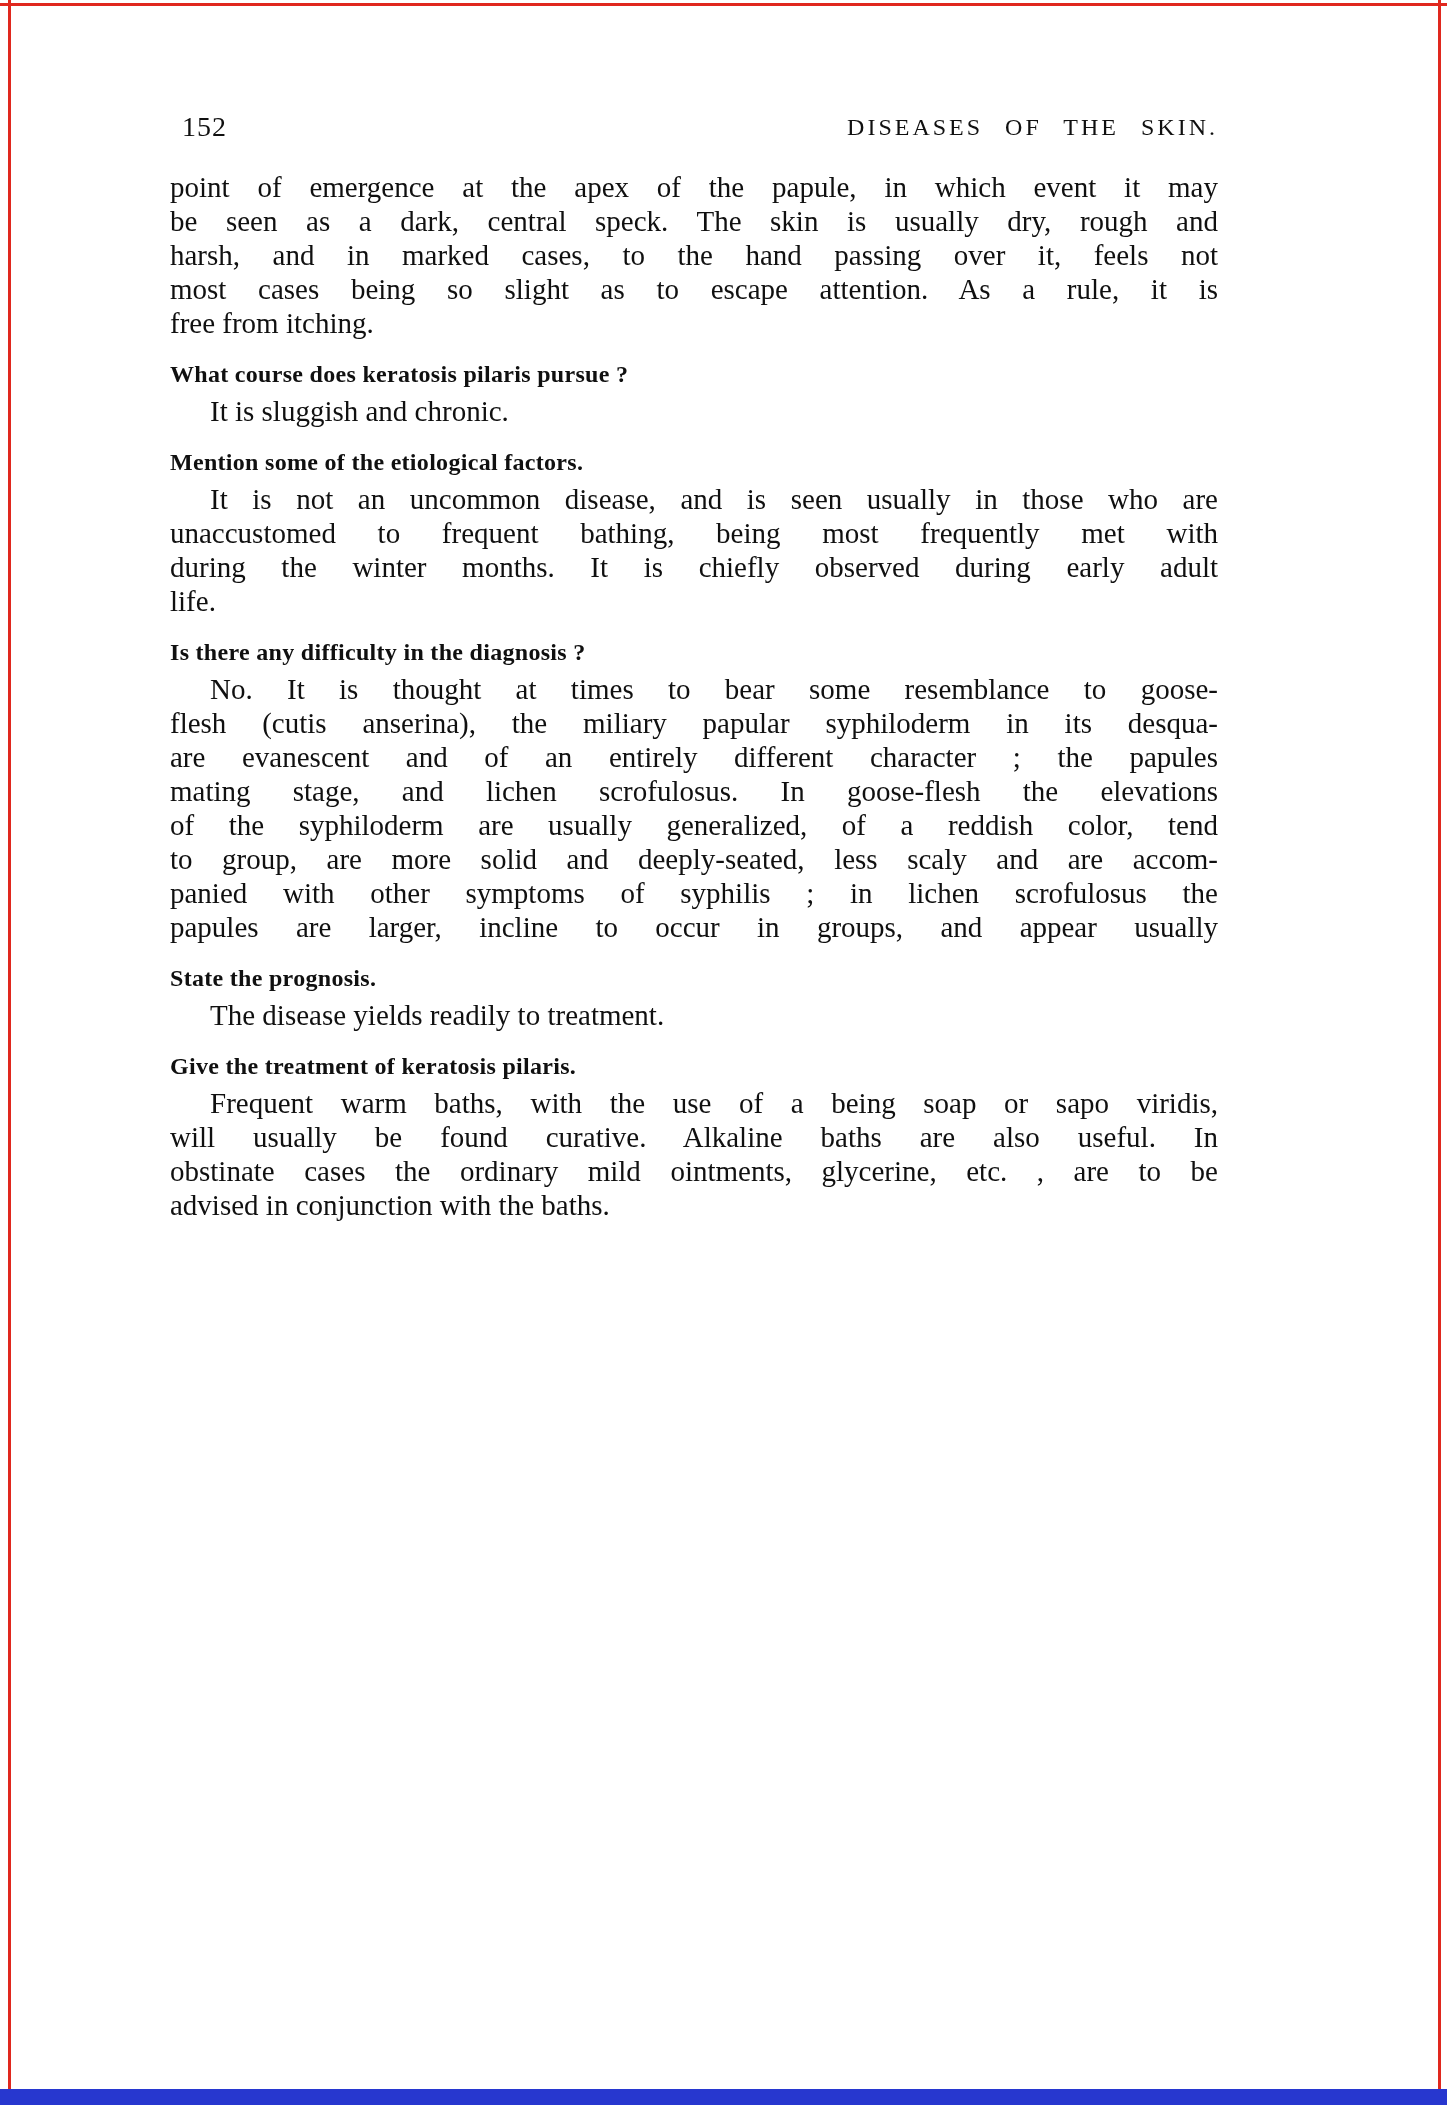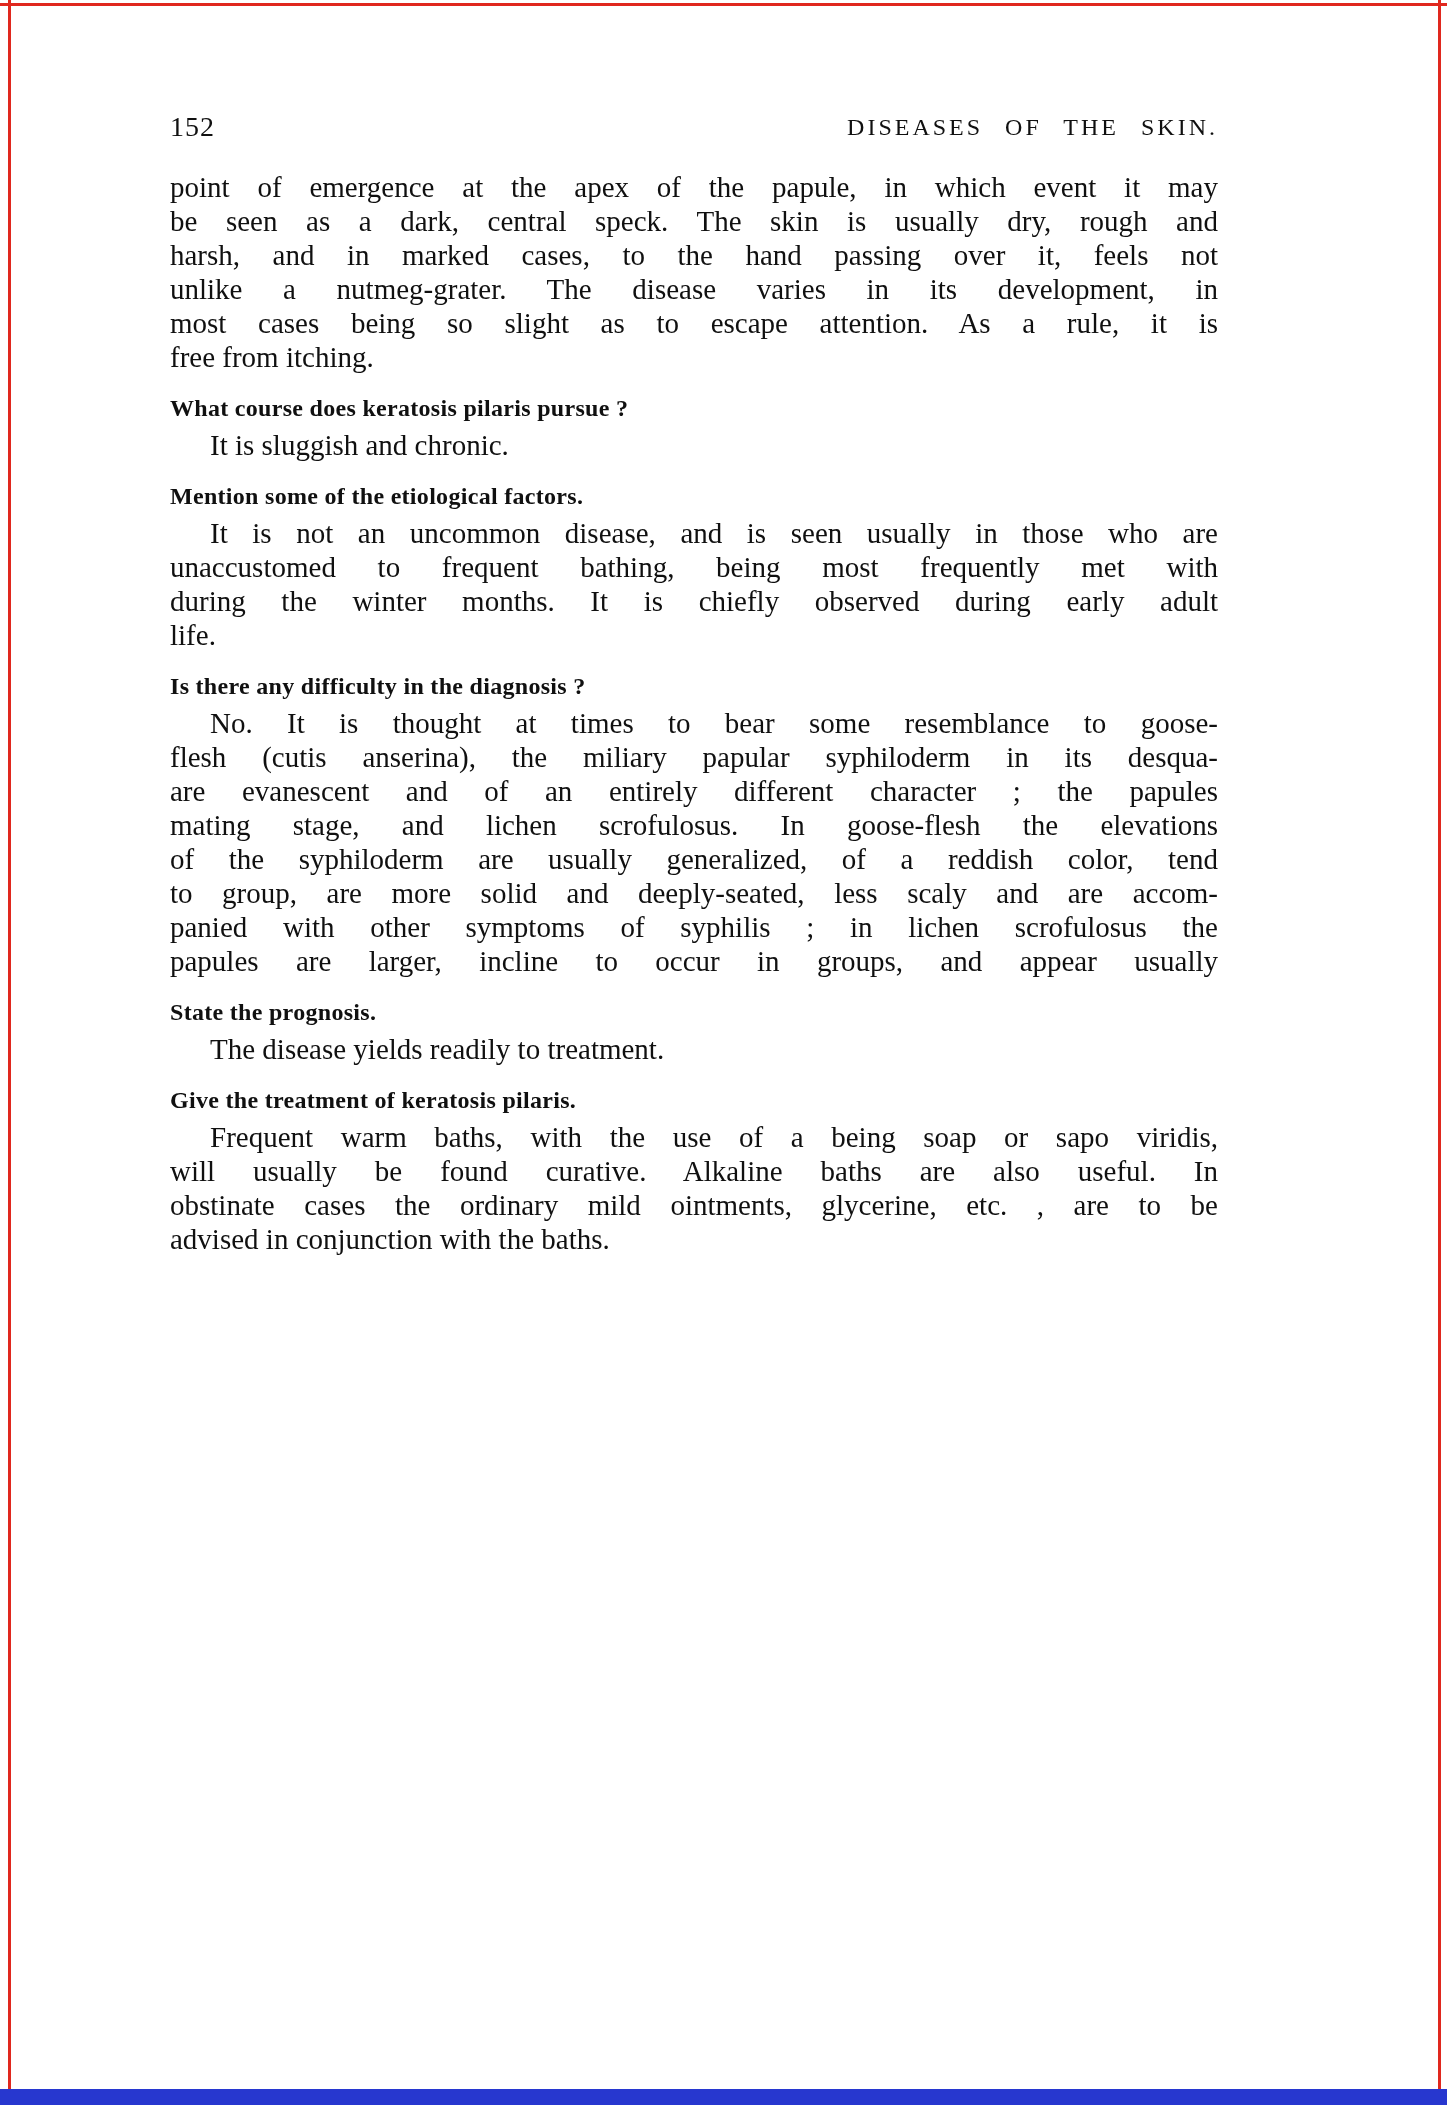--- a/index.html
+++ b/index.html
@@ -15,21 +15,21 @@
   .frame { position:absolute; }
   .frame.top    { left:0; right:0; top:3px; height:3px; }
   .frame.left   { left:8px; top:0; bottom:16px; width:3px; }
   .frame.right  { right:6px; top:0; bottom:16px; width:3px; }
   .frame.bottom { left:0; right:0; bottom:0; height:16px; }
 
   .content { position:absolute; left:170px; top:110px; width:1048px; }
 
   .header { position:relative; height:38px; margin-bottom:22px; }
   .pagenum {
-    position:absolute; left:0; top:1px;
+    position:absolute; left:12px; top:1px;
     font-size:28px; letter-spacing:1px;text-align:center;
   }
   .runtitle {
     position:absolute; left:0; right:0; top:4px;
     text-align:right;
     font-size:24px; letter-spacing:3px; word-spacing:13px;
     white-space:nowrap;
   }
 
   .section { margin:0; }
@@ -53,21 +53,20 @@
 <div class="content">
   <div class="header">
     <span class="pagenum">152</span>
     <span class="runtitle">DISEASES OF THE SKIN.</span>
   </div>
   <div id="sections">
       <div class="section paragraph">
         <div class="line">point of emergence at the apex of the papule, in which event it may</div>
         <div class="line">be seen as a dark, central speck.  The skin is usually dry, rough and</div>
         <div class="line">harsh, and in marked cases, to the hand passing over it, feels not</div>
-        <div class="line">unlike a nutmeg-grater.  The disease varies in its development, in</div>
         <div class="line">most cases being so slight as to escape attention.  As a rule, it is</div>
         <div class="line last">free from itching.</div>
       </div>
       <div class="section question">
         <div class="line last">What course does keratosis pilaris pursue ?</div>
       </div>
       <div class="section answer">
         <div class="line last indent">It is sluggish and chronic.</div>
       </div>
       <div class="section question">

